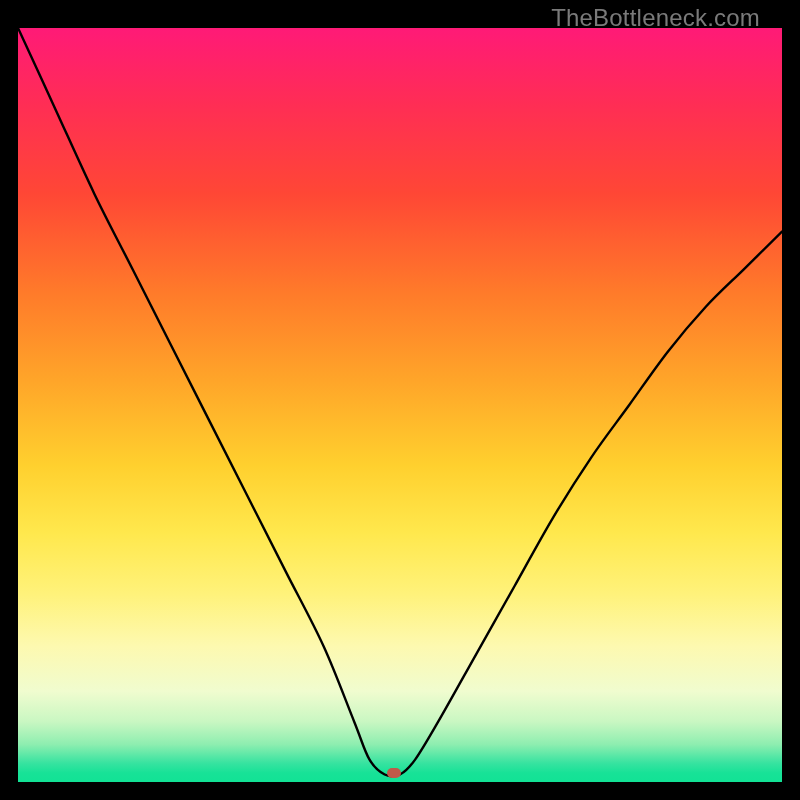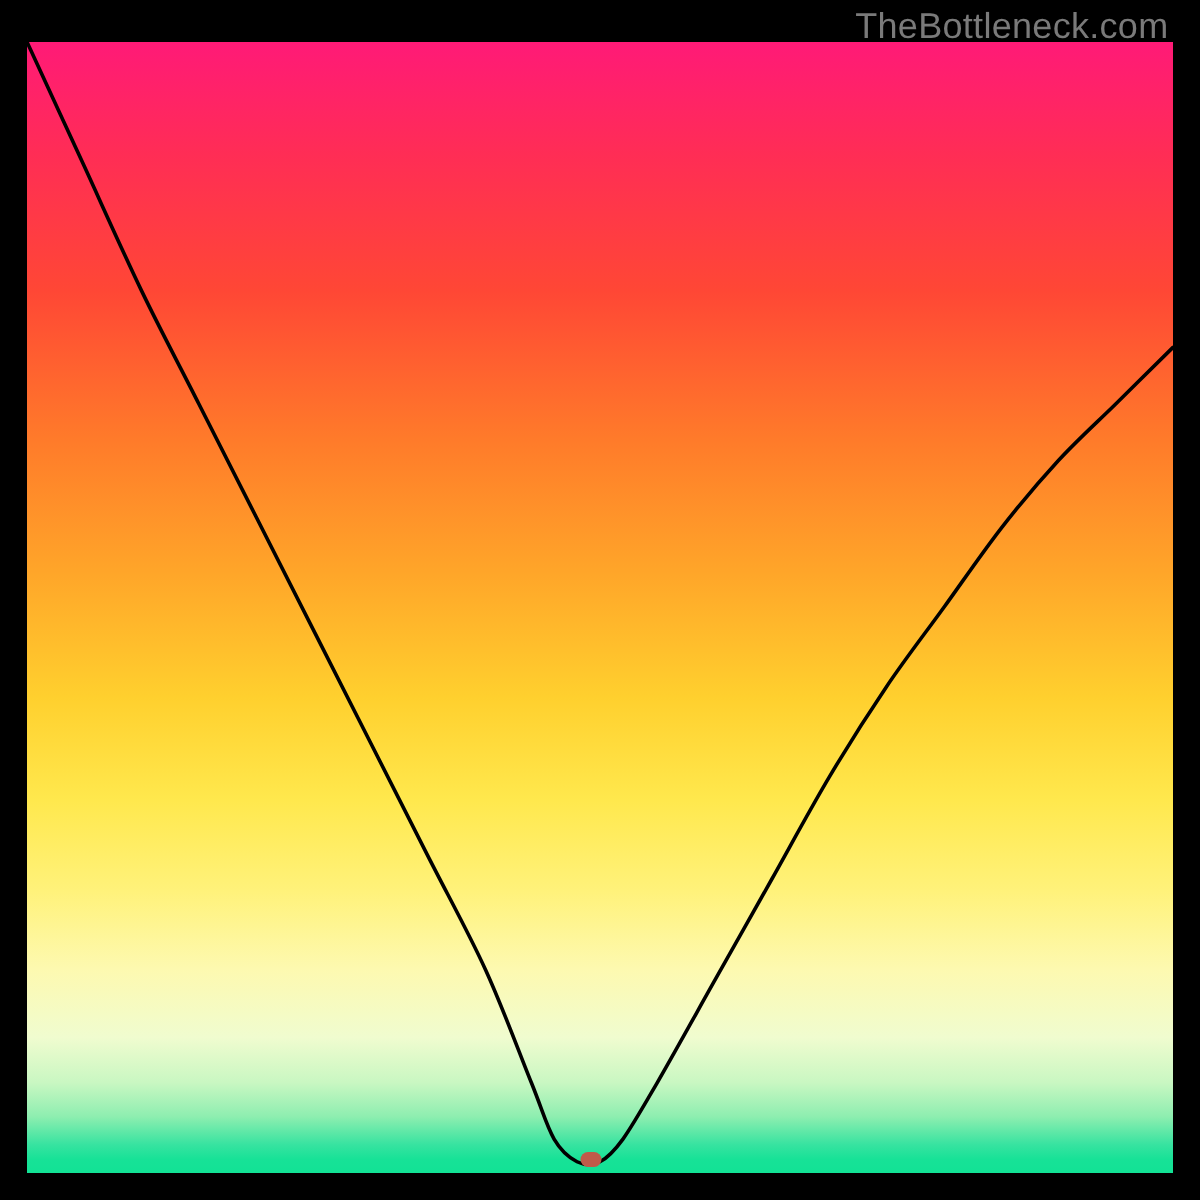--- a/index.html
+++ b/index.html
@@ -9,21 +9,20 @@
     height: 800px;
     background: #000;
     overflow: hidden;
     font-family: Arial, Helvetica, sans-serif;
   }
   .frame {
     position: relative;
     width: 772px;
     height: 800px;
     background: #000;
-    padding-left: 19px;
   }
   .watermark {
     position: absolute;
     top: 4px;
     right: 12px;
     color: #7a7a7a;
     font-size: 24px;
     font-weight: 500;
     letter-spacing: 0.2px;
     z-index: 5;

